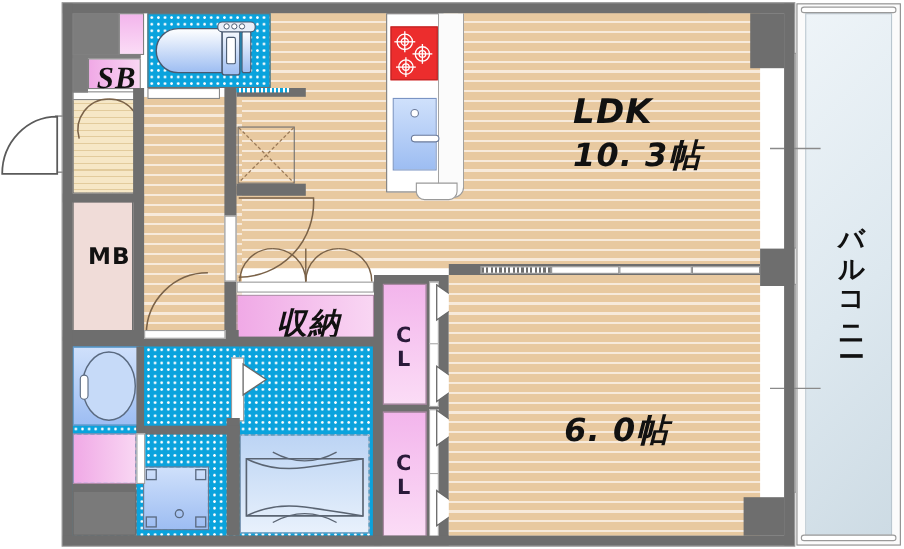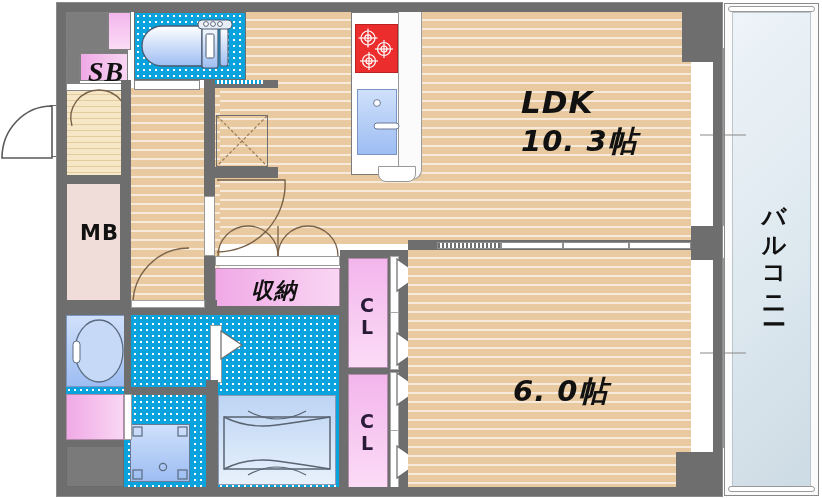--- a/index.html
+++ b/index.html
@@ -58,21 +58,21 @@
     font-weight: bold;
     font-style: italic;
     white-space: nowrap;
     letter-spacing: 1px;
   }
   .lbl-room  { font-size: 31px; }
   .lbl-area  { font-size: 29px; }
   .lbl-sb    { font-size: 28px; font-family: Liberation Serif, serif; }
   .lbl-mb    { font-size: 21px; font-style: normal; line-height: 0.92; text-align:left; }
   .lbl-cl    { font-size: 19px; font-style: normal; color: #2a1a3a; line-height: 0.95; text-align:center; }
-  .lbl-stor  { font-size: 22px; }
+  .lbl-stor  { font-size: 28px; }
   .lbl-balc  {
     font-size: 24px;
     writing-mode: vertical-rl;
     text-orientation: upright;
     letter-spacing: 3px;
     font-style: normal;
   }
   svg { display: block; overflow: visible; }
 
   .sink-blue { background: linear-gradient(to bottom, #cfe0fb, #9dbdf2); }

